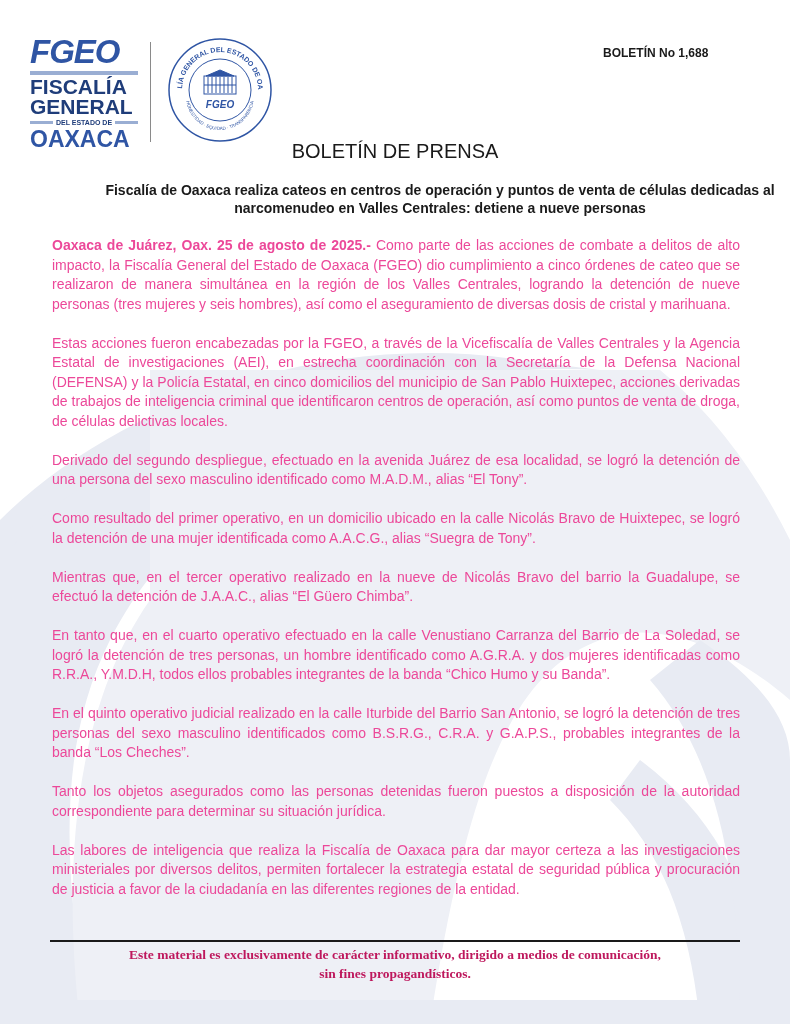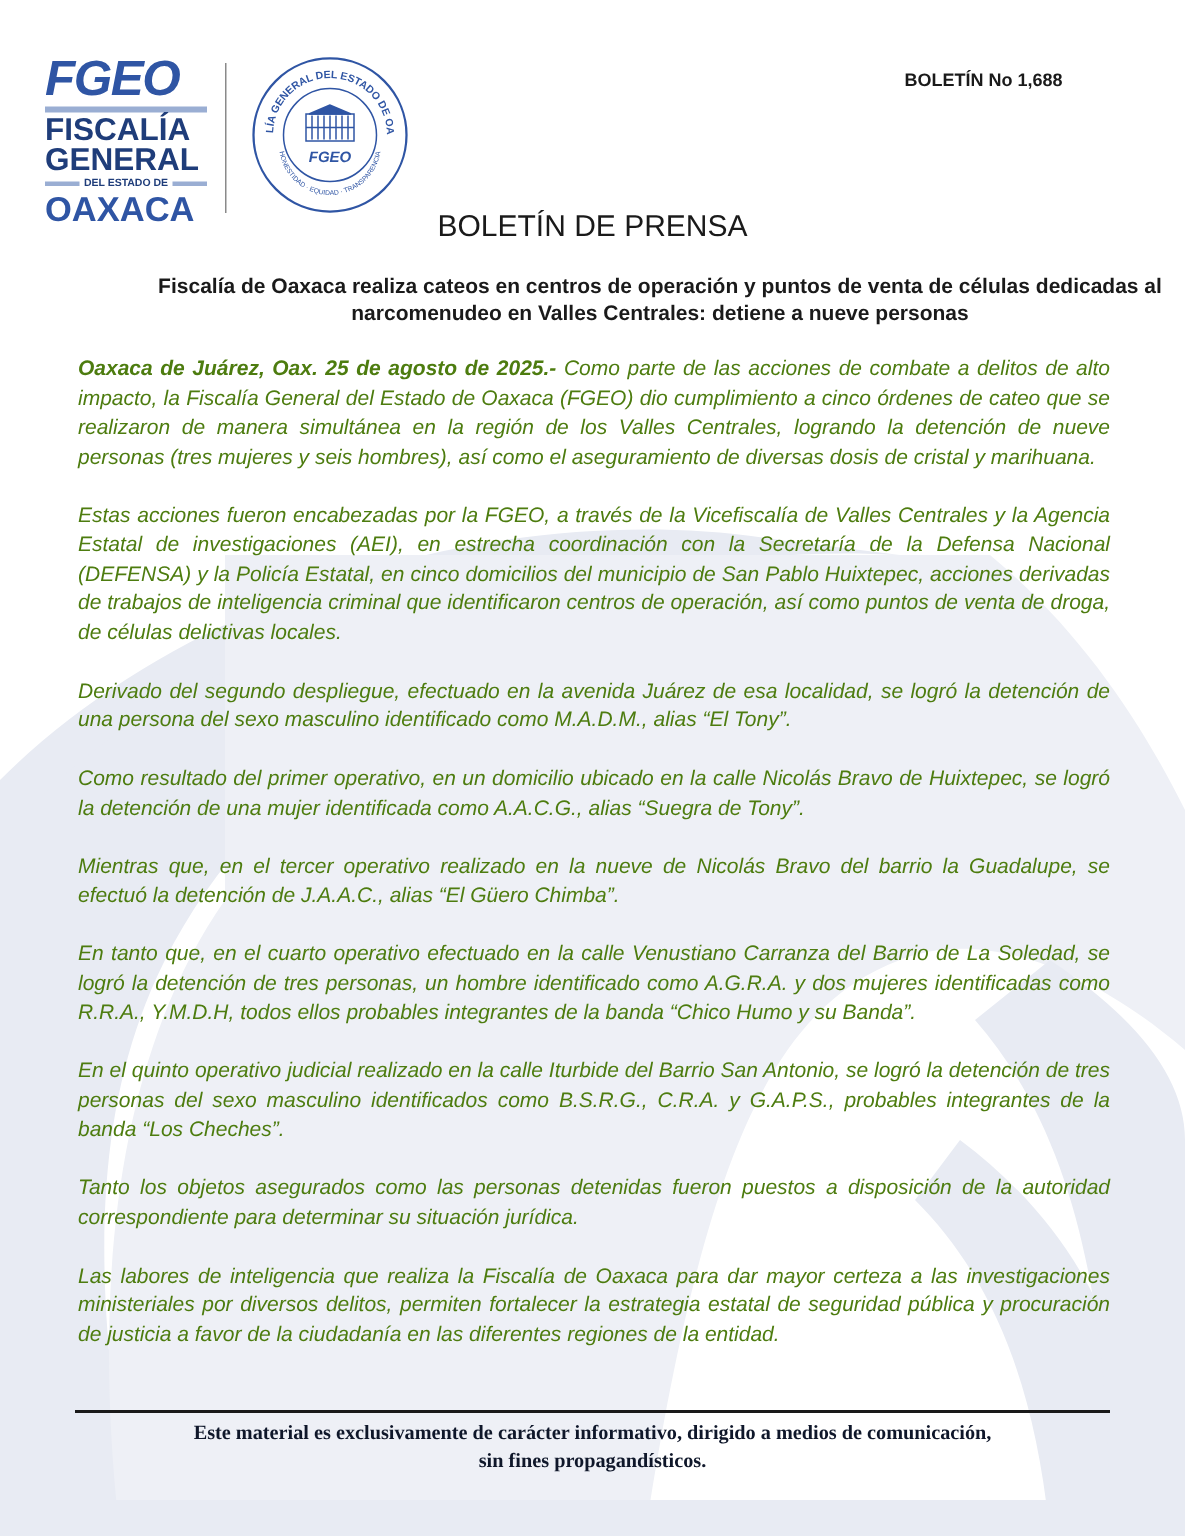--- a/index.html
+++ b/index.html
@@ -20,26 +20,26 @@
     .logo-small { display: flex; align-items: center; gap: 3px; font-size: 7px; font-weight: 700; color: #1f3d7a; margin: 2px 0; }
     .logo-small .bar { flex: 1; height: 3px; background: #9aaed3; }
     .logo-oax { font-weight: 900; font-size: 23px; line-height: 22px; color: #2f55a4; }
     .logo-divider { position: absolute; left: 150px; top: 42px; width: 1px; height: 100px; background: #8a8a8a; }
     .seal { position: absolute; left: 166px; top: 36px; width: 108px; height: 108px; }
 
     .bulletin-no { position: absolute; left: 603px; top: 46px; font-size: 12px; font-weight: 700; color: #1a1a1a; }
     .press-title { position: absolute; left: 0; width: 790px; top: 140px; text-align: center; font-size: 20px; font-weight: 400; color: #1a1a1a; }
     .headline { position: absolute; left: 60px; width: 670px; top: 181px; text-align: center; font-size: 14px; font-weight: 700; line-height: 18px; color: #1a1a1a; margin-left: 45px; }
 
-    .body { position: absolute; left: 52px; width: 688px; top: 236px; font-size: 14px; line-height: 19.5px; text-align: justify; color: #4d7c0f; font-style: italic; }
+    .body { position: absolute; left: 52px; width: 688px; top: 236px; font-size: 14px; line-height: 19.5px; text-align: justify; color: #ec4899; }
     .body p { margin: 0 0 19.5px 0; }
     .lead { font-weight: 700; }
 
     .footer-line { position: absolute; left: 50px; width: 690px; top: 940px; height: 2px; background: #1a1a1a; }
-    .footer { position: absolute; left: 50px; width: 690px; top: 945px; text-align: center; font-family: "Liberation Serif", serif; font-weight: 700; font-size: 13.5px; line-height: 19px; color: #0f172a; }
+    .footer { position: absolute; left: 50px; width: 690px; top: 945px; text-align: center; font-family: "Liberation Serif", serif; font-weight: 700; font-size: 13.5px; line-height: 19px; color: #be185d; }
   </style>
 </head>
 <body>
 
 <svg class="watermark" viewBox="0 0 790 1024" preserveAspectRatio="none">
   <path d="M0 520 C 120 400, 330 330, 520 360 L 600 370 C 430 360, 240 420, 130 560 C 60 650, 40 760, 55 880 L 60 1024 L 0 1024 Z" fill="#e8ebf3"></path>
   <path d="M0 560 C 110 430, 300 380, 470 390 C 300 430, 170 520, 110 640 C 60 740, 60 860, 90 1024 L 0 1024 Z" fill="#e8ebf3"></path>
   <path d="M640 760 C 720 820, 760 900, 770 1024 L 700 1024 C 690 920, 660 850, 610 800 Z" fill="#e8ebf3"></path>
   <path d="M150 370 L 660 370 C 720 420, 760 480, 790 540 L 790 700 C 720 640, 650 620, 600 640 C 520 670, 470 760, 430 1024 L 80 1024 C 60 850, 80 700, 150 600 Z" fill="#eef0f6"></path>
   <path d="M700 640 C 760 680, 790 720, 790 760 L 790 1024 L 740 1024 C 740 880, 720 760, 650 680 Z" fill="#e8ebf3"></path>

